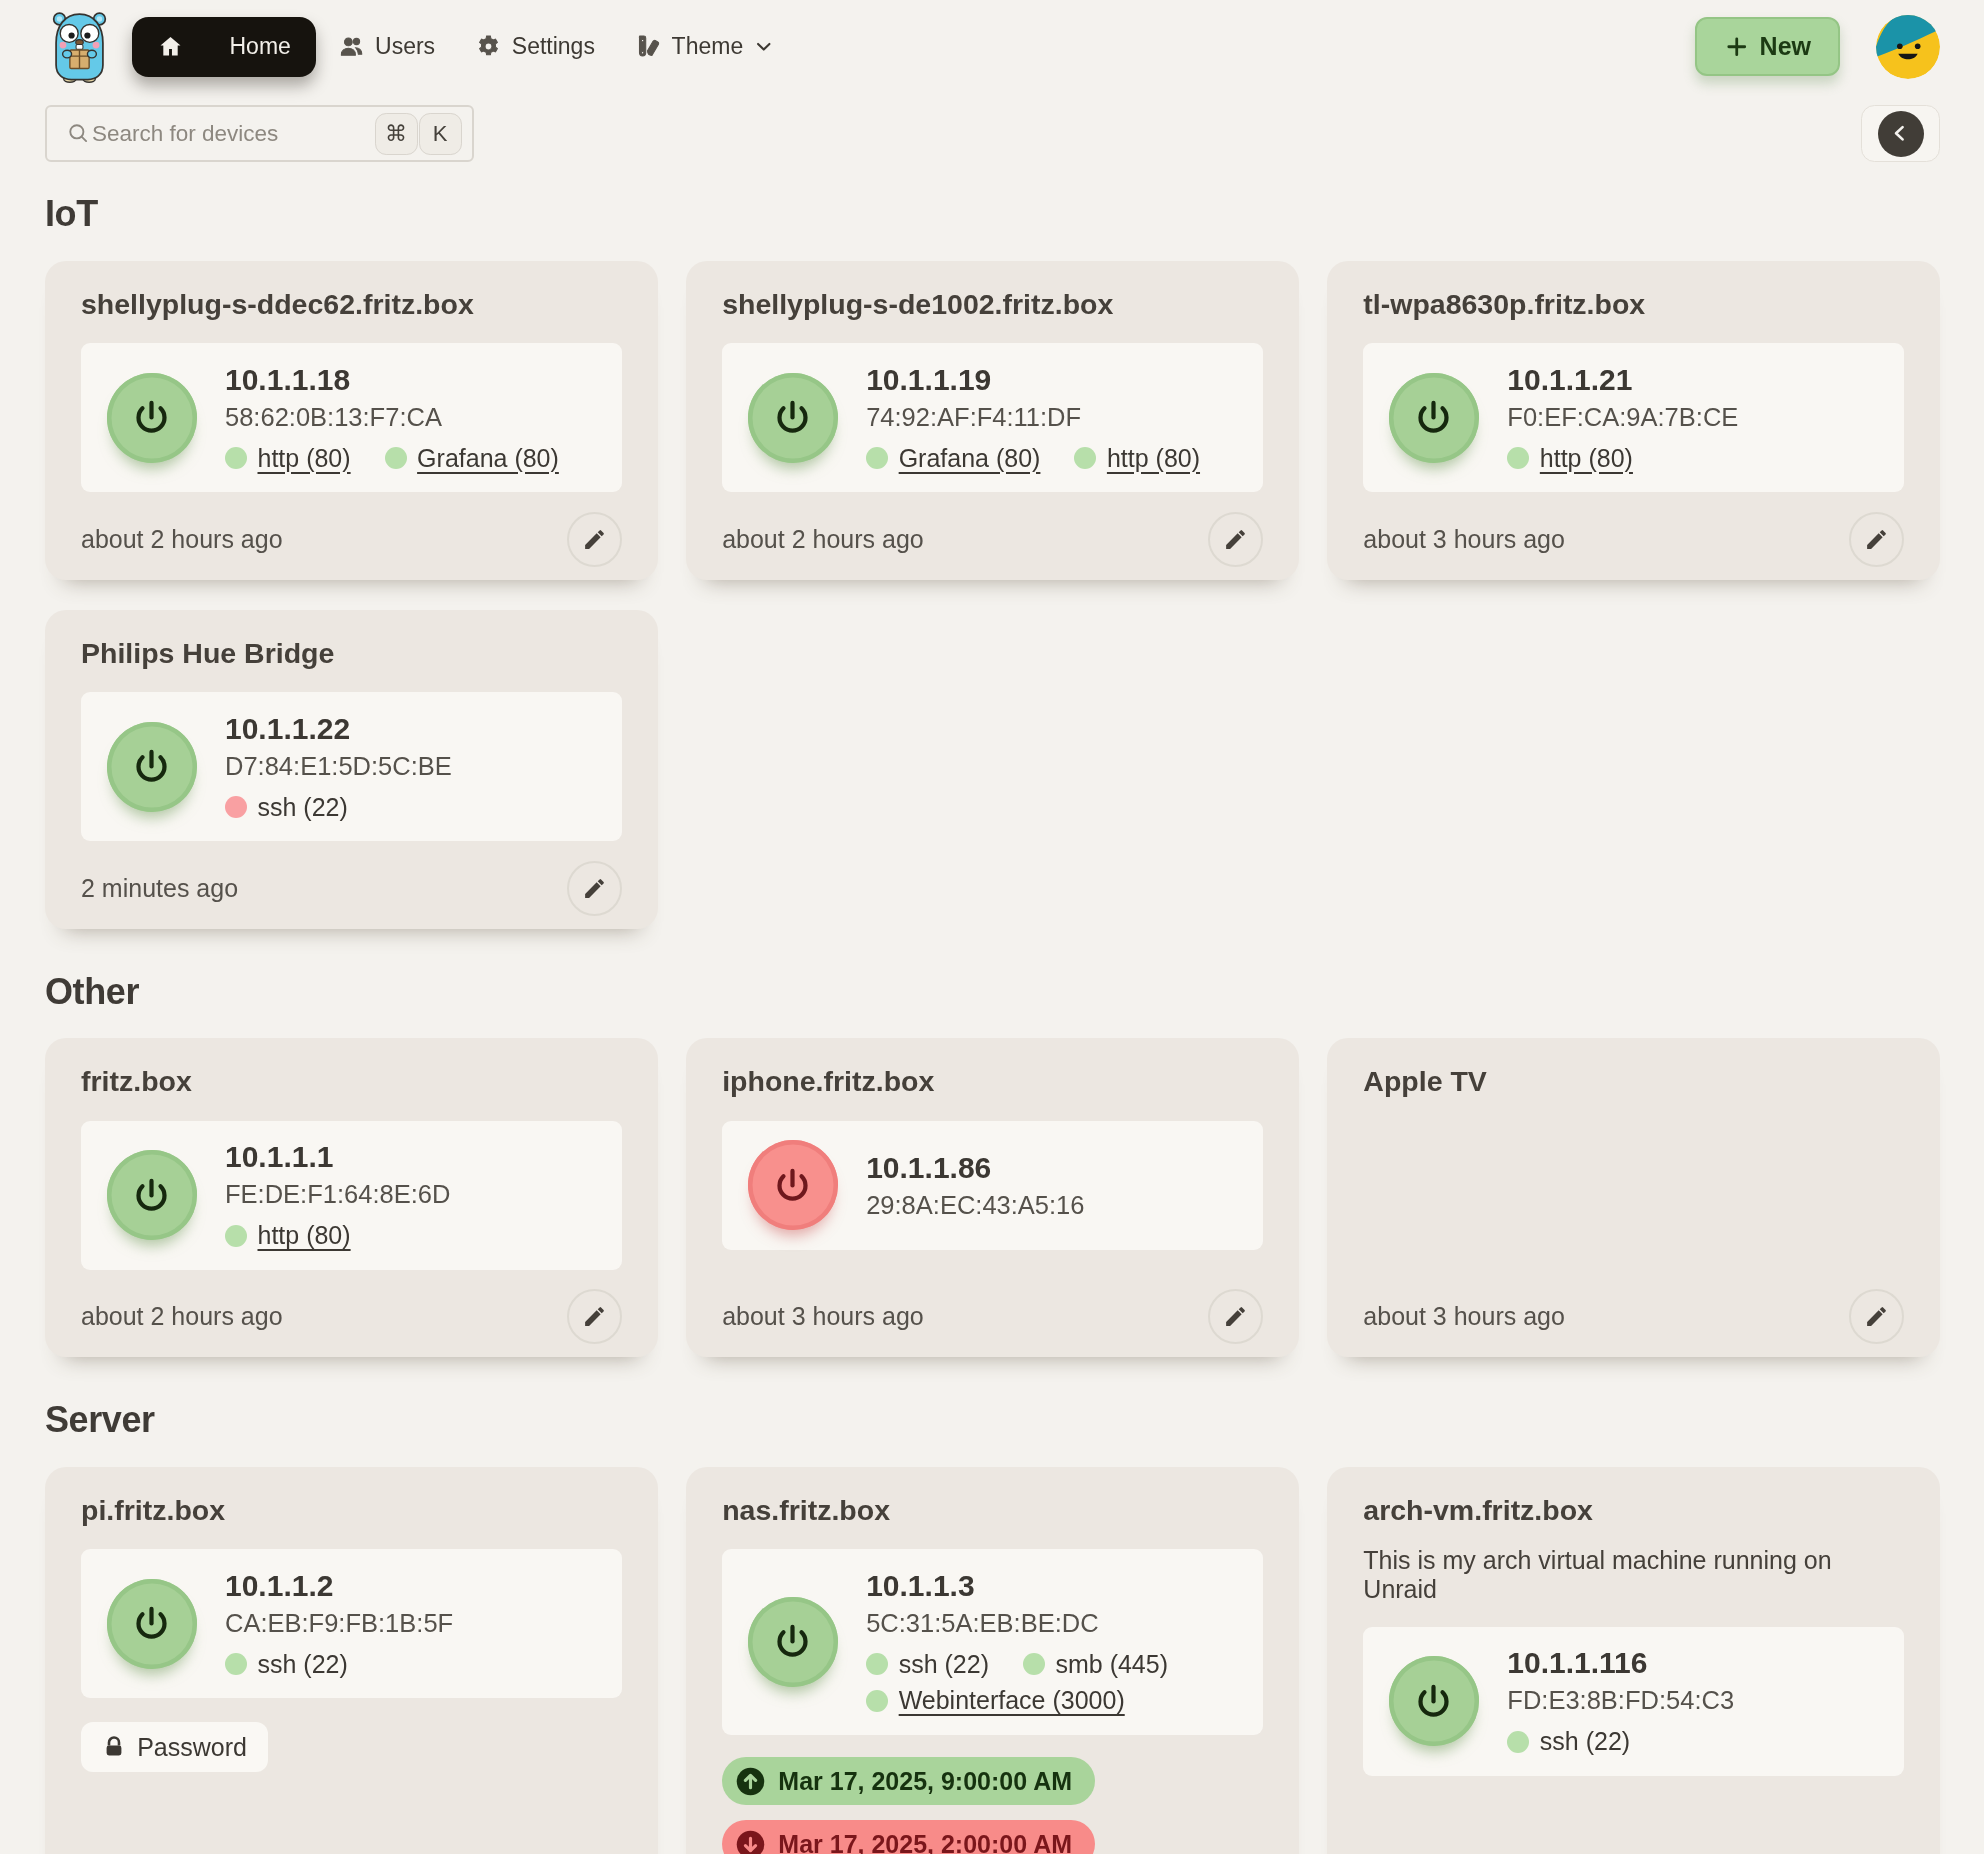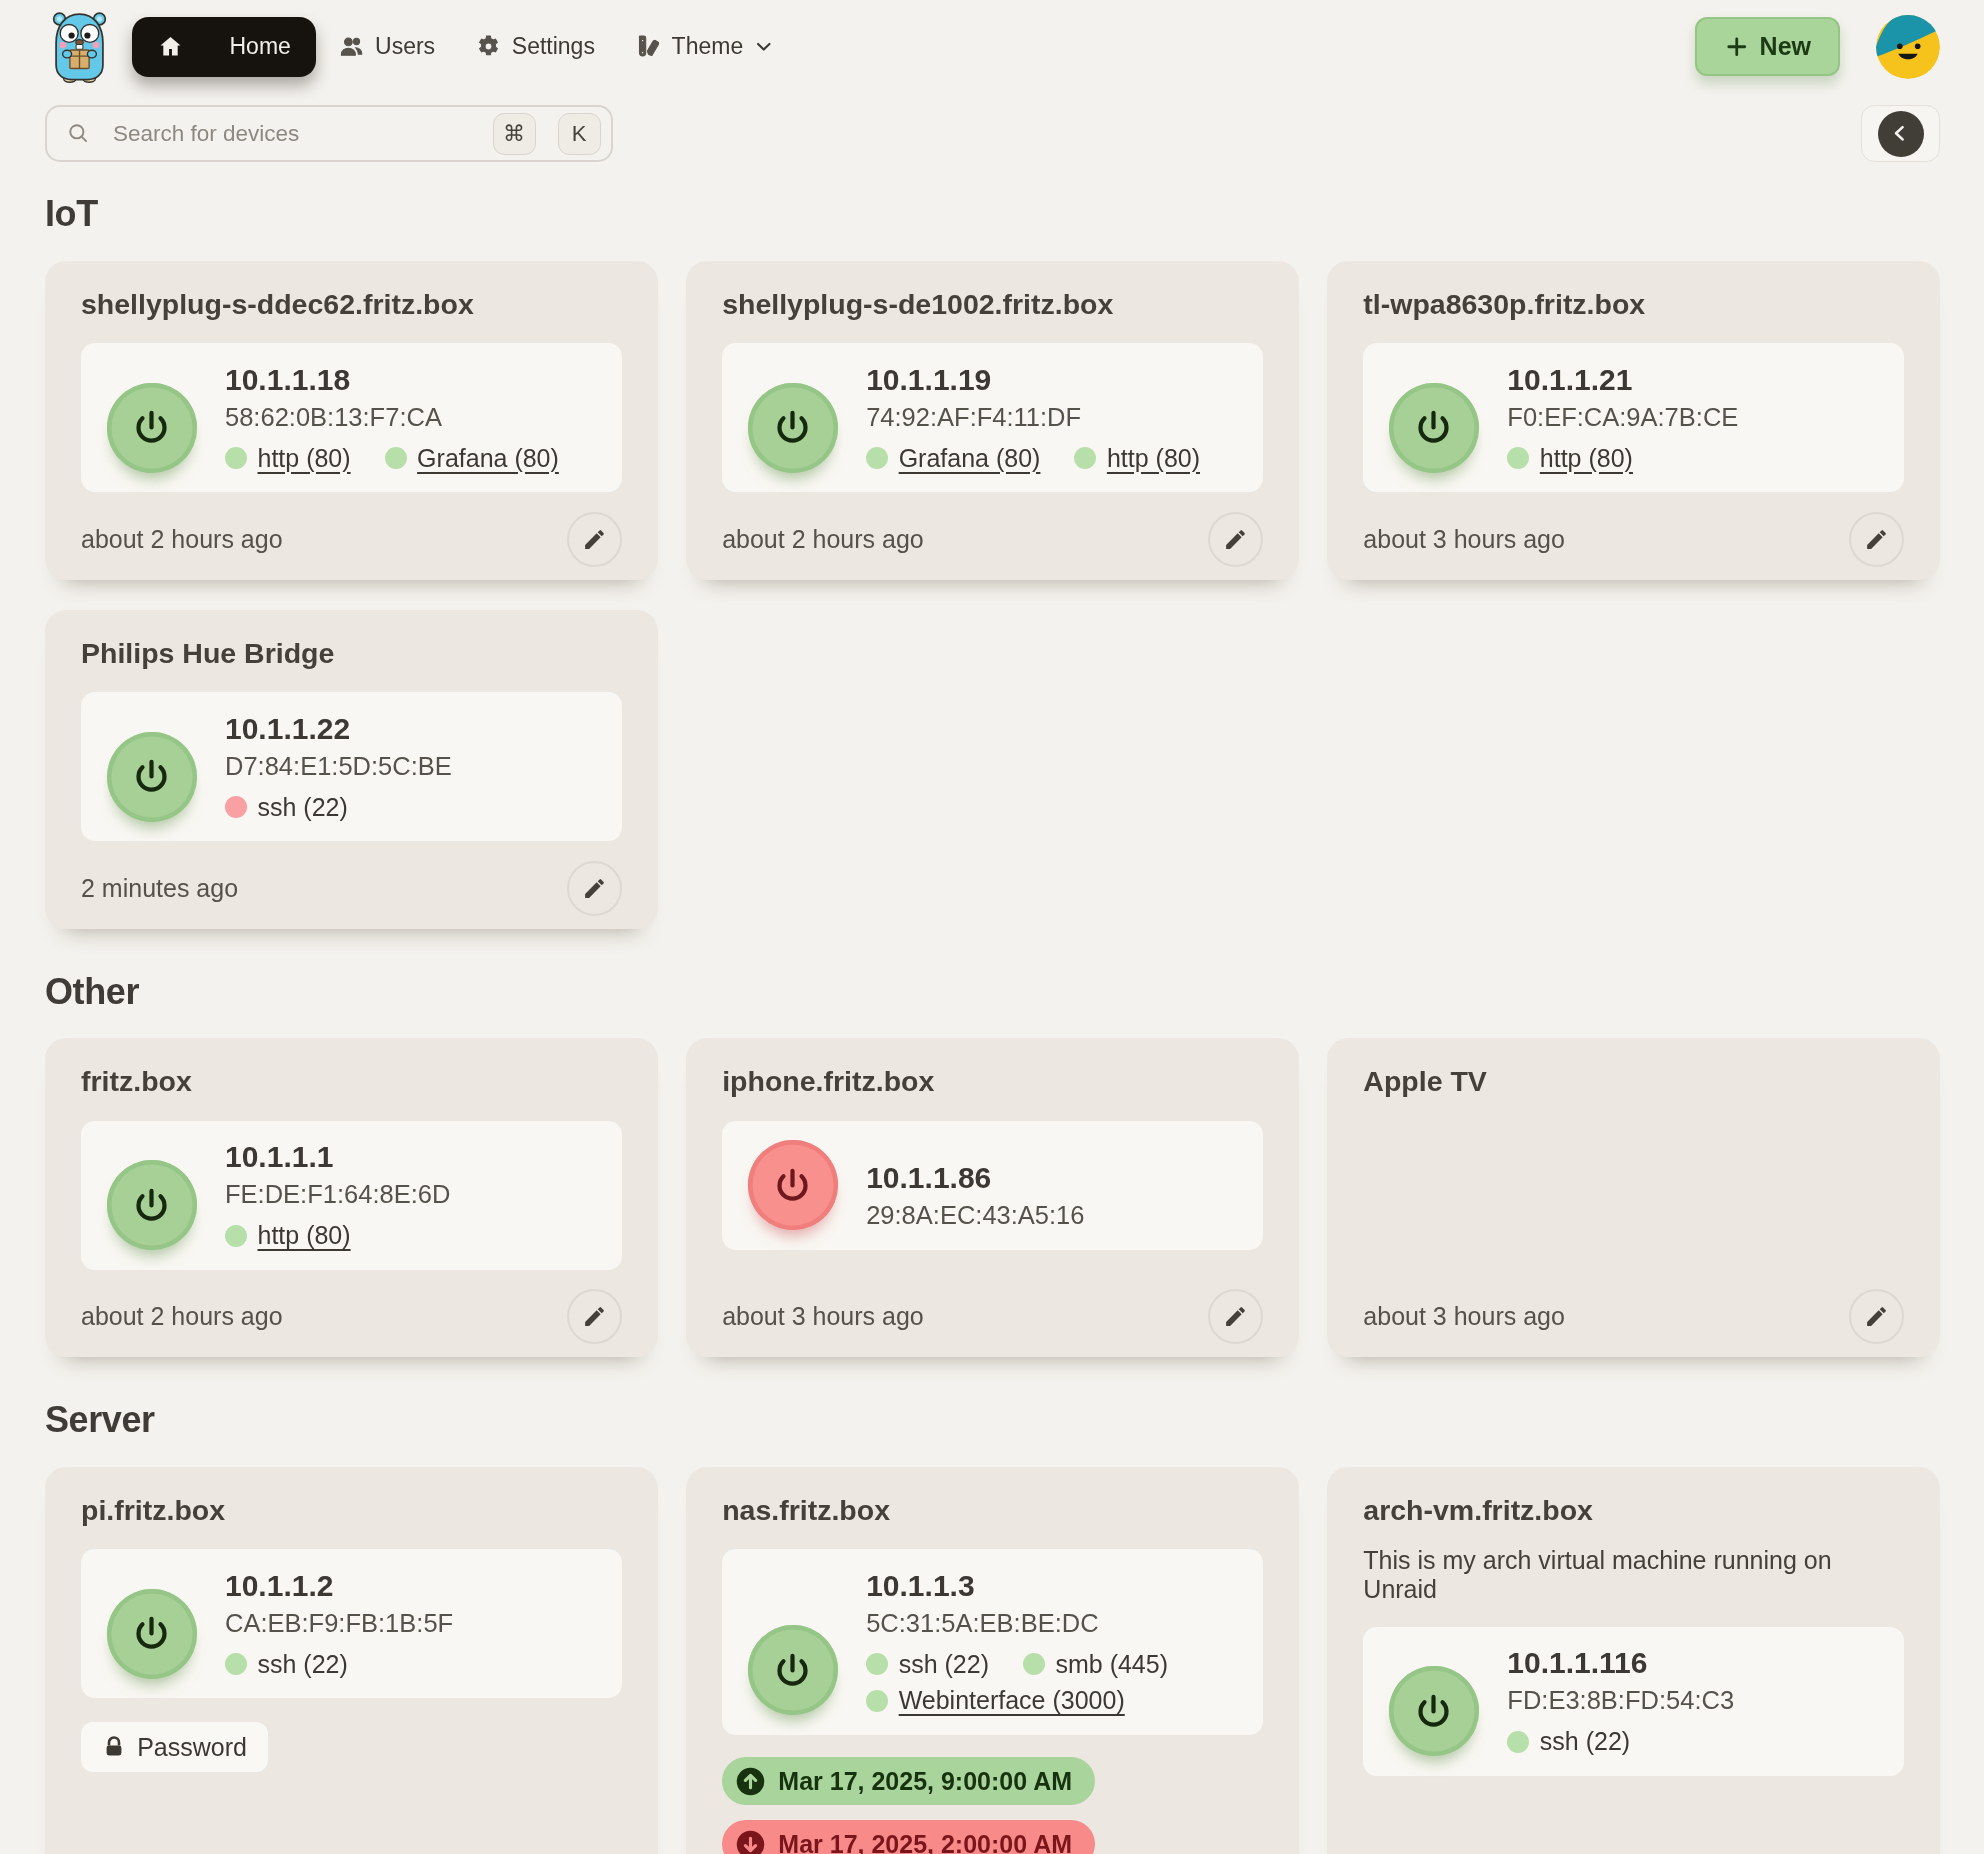--- a/index.html
+++ b/index.html
@@ -35,23 +35,23 @@
     background:#a9d59b; border:2.2px solid #94c585; border-radius:12px;
     color:#1c3a13; font-family:Liberation Sans, sans-serif; font-size:25px; font-weight:700;
     padding:12.7px 27px; cursor:pointer; box-shadow:0 7.5px 12px rgba(110,150,95,.30);
   }
   .new-btn svg { width:25.5px; height:25.5px; stroke:#1c3a13; }
   .avatar { width:64px; height:64px; border-radius:50%; cursor:pointer; flex:0 0 auto; }
 
   
   .toolbar-row { display:flex; justify-content:space-between; align-items:center; margin-top:24px; }
   .searchbar {
-    display:flex; align-items:center; gap:22px;
-    width:568px; height:57px; background:#f4f2ee;
-    border:2.2px solid #d9d5ce; border-radius:15px; padding:0 10.5px 0 19.5px;
+    display:flex; align-items:center; gap:1px;
+    width:429px; height:57px; background:#f4f2ee;
+    border:2.2px solid #d9d5ce; border-radius:6px; padding:0 10.5px 0 19.5px;
   }
   .searchbar .sicon { width:22.5px; height:22.5px; stroke:#8d8880; fill:none; flex:0 0 auto; }
   .searchbar input { flex:1; min-width:0; border:none; background:transparent; outline:none;
     font-family:inherit; font-size:22.5px; color:#3f3b36; }
   .searchbar input::placeholder { color:#8d8880; }
   .key {
     display:flex; align-items:center; justify-content:center;
     min-width:43px; height:42px; padding:0 9px;
     background:#efece6; border:1.5px solid #d9d5ce; border-radius:11.2px;
     font-size:22px; color:#45413b;
@@ -71,22 +71,22 @@
   
   .card {
     background:#ece7e1; border-radius:21px; padding:27px 36px 13px;
     display:flex; flex-direction:column; min-height:298px;
     box-shadow:0 19.5px 22.5px -19.5px rgba(85,70,50,.45);
   }
   .card.tall { min-height:440px; }
   .card-title { margin:0; font-size:28.5px; font-weight:700; color:#45403a; }
   .card-desc { margin:19.5px 0 0; font-size:25px; font-weight:400; color:#45403a; }
 
-  .tile { margin-top:22.5px; background:#f9f7f3; border-radius:14px; padding:19.5px 25.5px;
-    display:flex; align-items:flex-end; gap:28.5px; }
+  .tile { margin-top:22.5px; background:#f9f7f3; border-radius:9px; padding:19.5px 25.5px;
+    display:flex; align-items:center; gap:28.5px; }
   .power { width:90px; height:90px; border-radius:50%; border:none; cursor:pointer;
     display:flex; align-items:center; justify-content:center; flex:0 0 auto; }
   .power.green { background:#a6d096; box-shadow:inset 0 0 0 4.5px #96c687, 0 12px 13.5px -6px rgba(120,160,100,.55); }
   .power.red   { background:#f8908d; box-shadow:inset 0 0 0 4.5px #f07e7c, 0 12px 13.5px -6px rgba(205,95,95,.50); }
   .power svg { width:39px; height:39px; fill:none; }
   .power.green svg { stroke:#16280e; }
   .power.red   svg { stroke:#6e181d; }
 
   .info { display:flex; flex-direction:column; }
   .ip  { font-size:30px; font-weight:700; color:#3c3833; }

